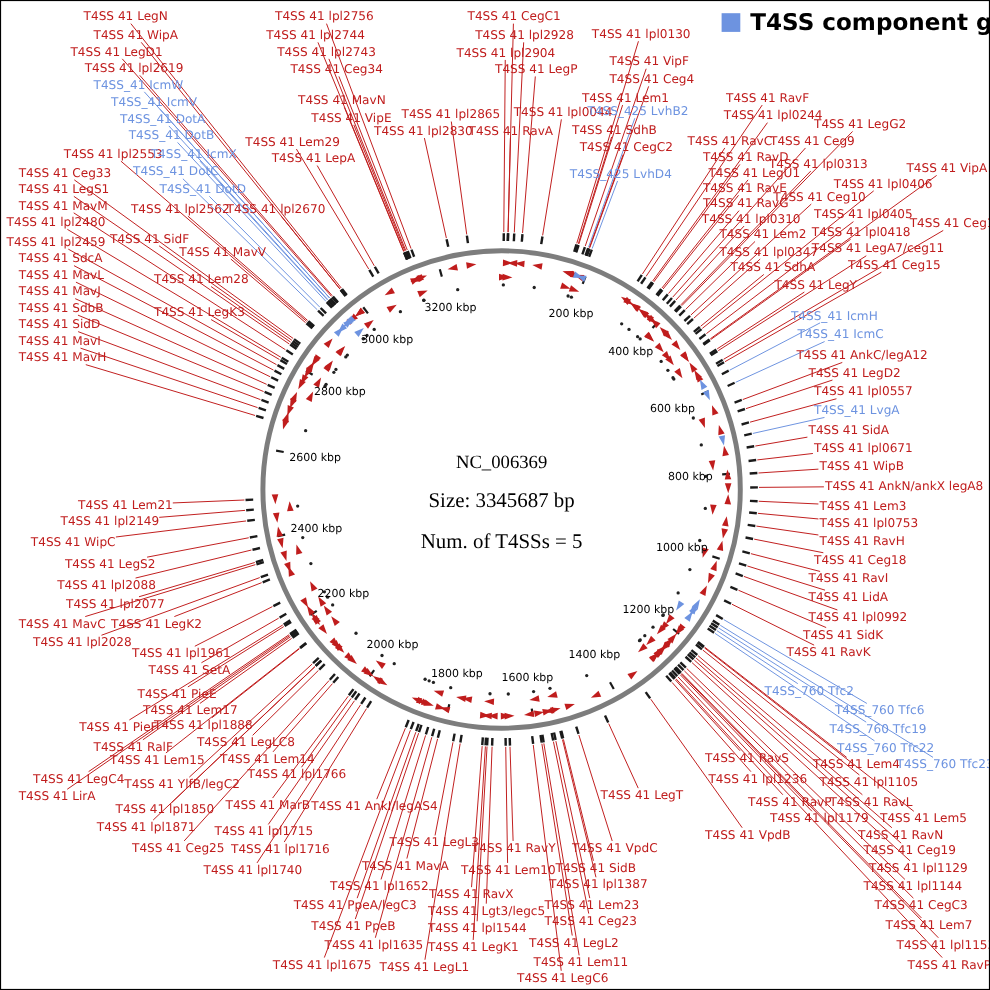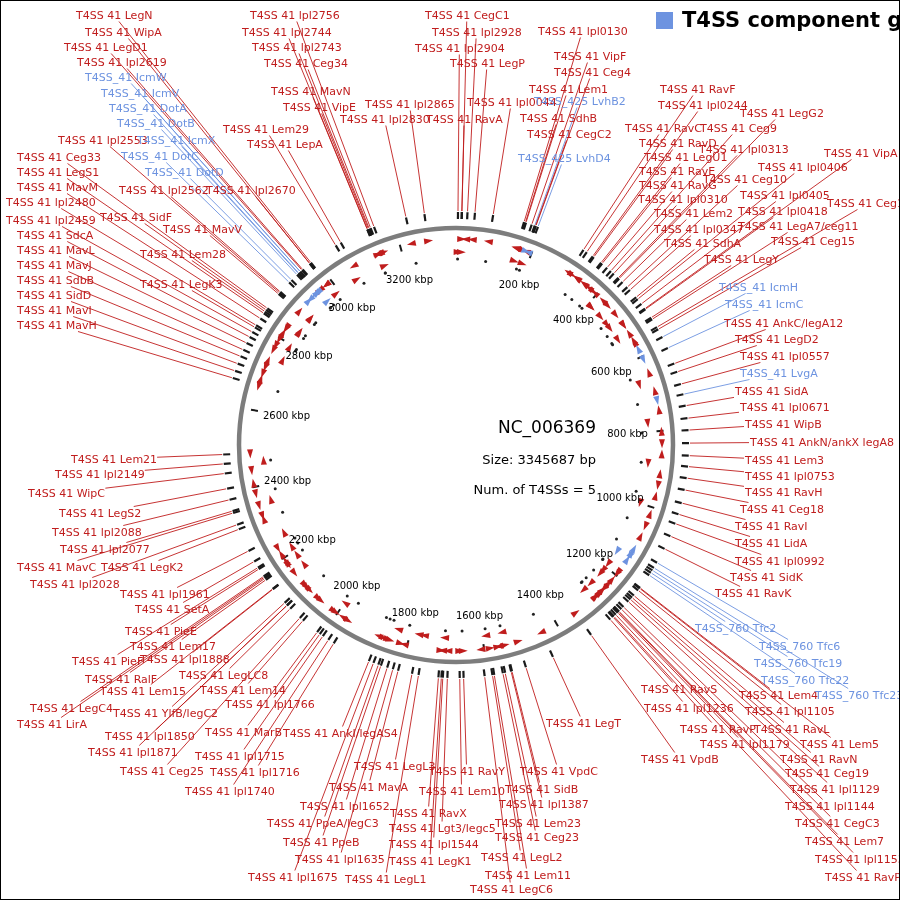--- a/index.html
+++ b/index.html
@@ -6,22 +6,22 @@
   .figure{position:relative;width:900px;height:900px;background:#fff;border:1px solid #000;
     box-sizing:border-box;font-family:"DejaVu Sans","Liberation Sans",sans-serif;overflow:hidden;}
   .figure svg{position:absolute;left:0;top:0;}
   .gl{font-size:11px;}
   .tick{font-size:10px;fill:#000;}
   .legend{position:absolute;left:655px;top:7px;display:flex;flex-direction:column;gap:11px;}
   .legend-item{display:flex;align-items:center;gap:9px;}
   .swatch{width:17px;height:17px;display:inline-block;}
   .legend-label{font-size:21px;font-weight:bold;color:#000;white-space:nowrap;}
   .center-text{position:absolute;left:455px;top:456px;transform:translate(-50%,-50%);
-    text-align:right;color:#000;width:280px;}
-  .center-text div{margin:15px 0;font-size:13px;}
+    text-align:center;color:#000;width:280px;font-family:Liberation Serif, serif;}
+  .center-text div{margin:15px 0;font-size:19px;}
   .center-text .acc{font-size:17px;}
 </style>
 </head>
 <body>
 
 <div class="figure">
   <svg width="900" height="900">
       <g>
         <line x1="117.9697129360465" y1="20.5" x2="309.2883703761943" y2="260.9040661500784" stroke="#c01d1d" stroke-width="0.9"></line>
         <line x1="127.41129153346323" y1="37.5" x2="308.16945180913797" y2="261.8001368881663" stroke="#c01d1d" stroke-width="0.9"></line>

